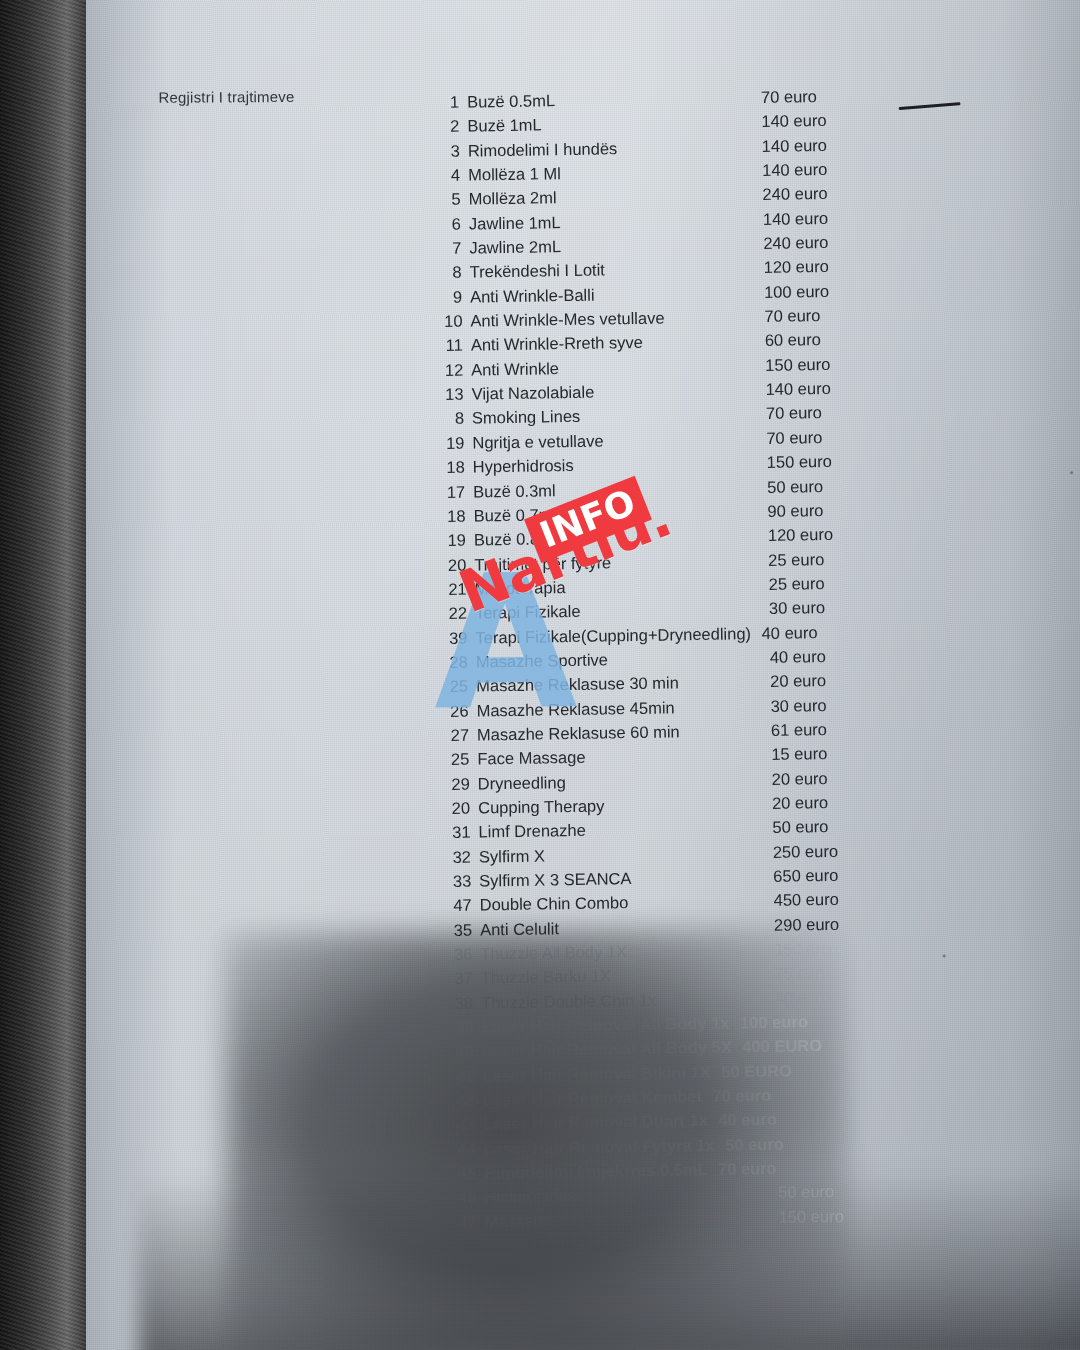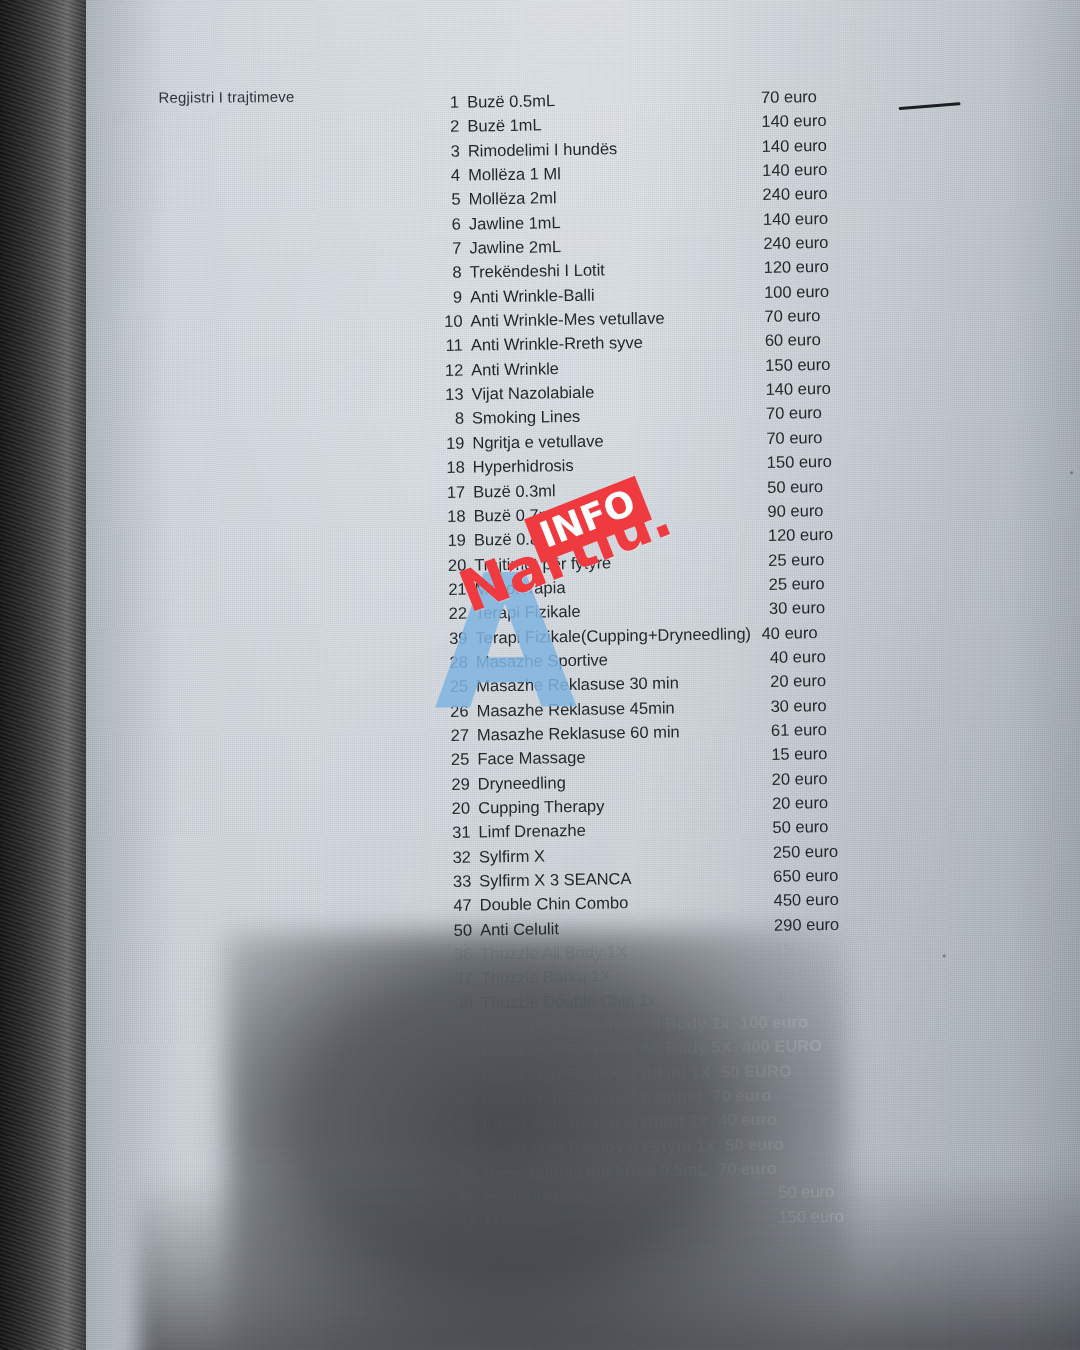--- a/index.html
+++ b/index.html
@@ -391,21 +391,21 @@
             <span class="num">33</span>
             <span class="name">Sylfirm X 3 SEANCA</span>
             <span class="price">650 euro</span>
           </div>
           <div class="row">
             <span class="num">47</span>
             <span class="name">Double Chin Combo</span>
             <span class="price">450 euro</span>
           </div>
           <div class="row">
-            <span class="num">50</span>
+            <span class="num">35</span>
             <span class="name">Anti Celulit</span>
             <span class="price">290 euro</span>
           </div>
           <div class="row dim2">
             <span class="num">36</span>
             <span class="name">Thuzzle All Body 1X</span>
             <span class="price">150 euro</span>
           </div>
           <div class="row dim2">
             <span class="num">37</span>

